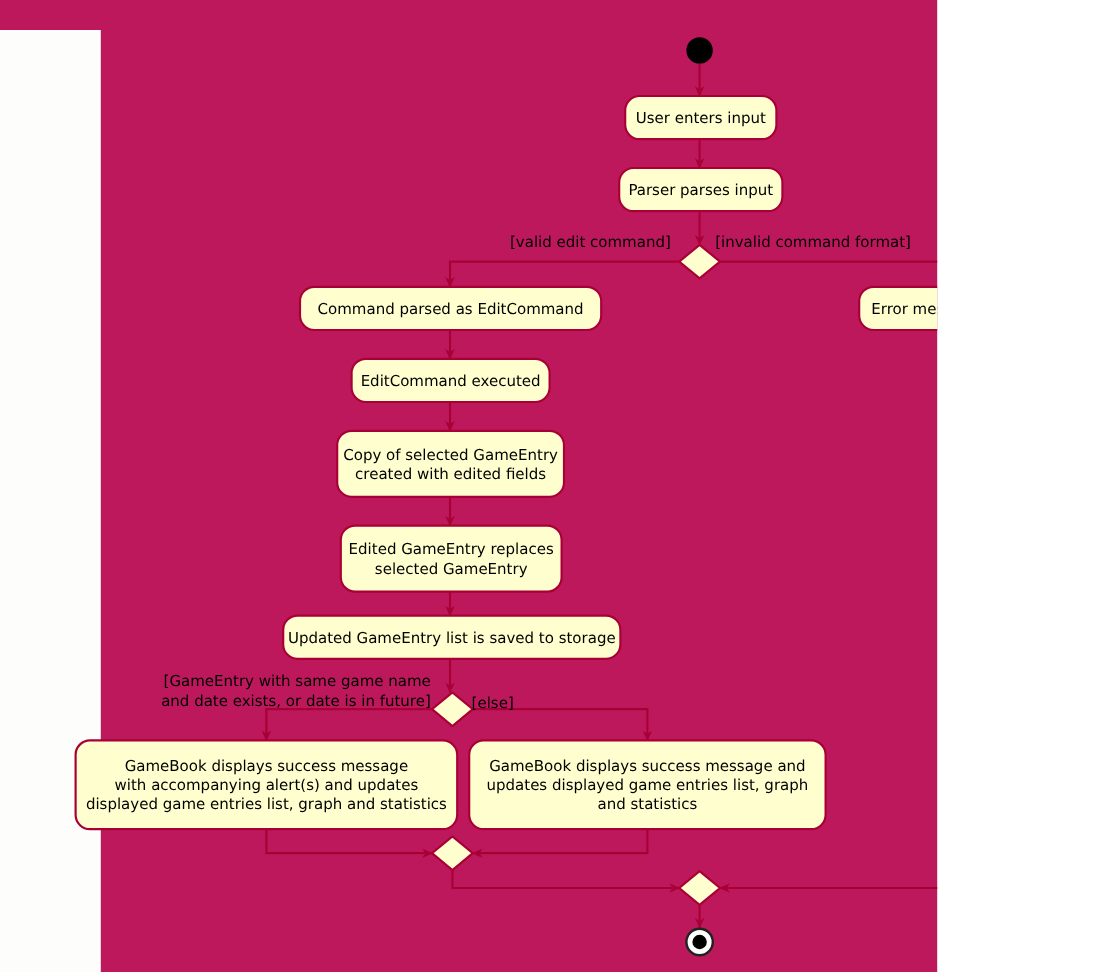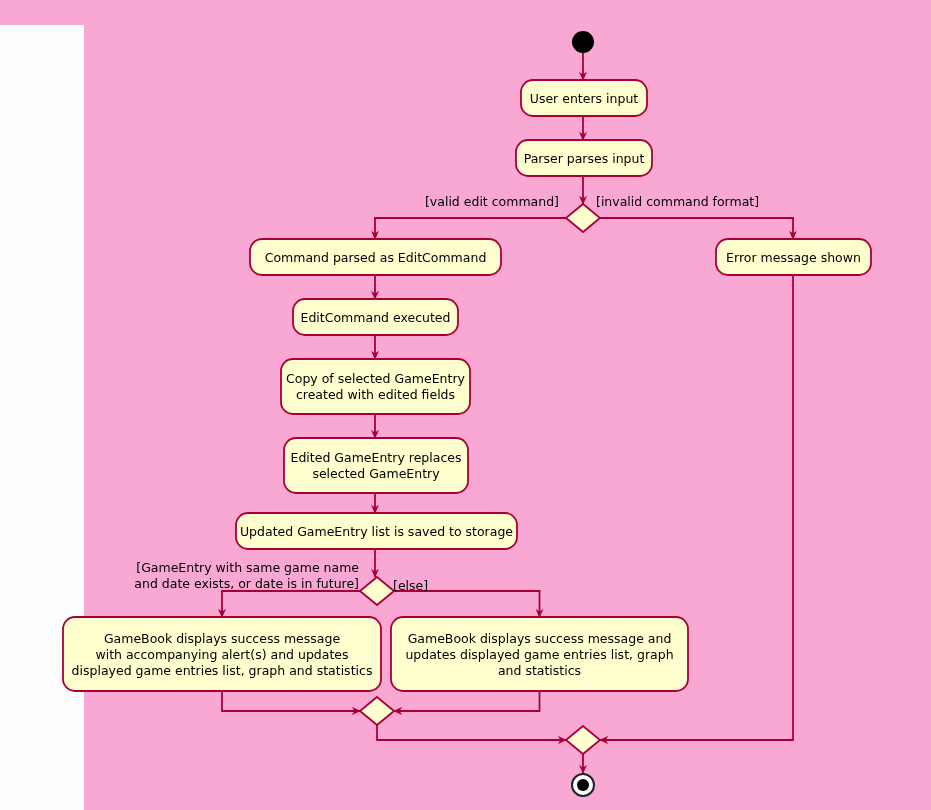--- a/index.html
+++ b/index.html
@@ -5,23 +5,23 @@
   html, body {
     margin: 0;
     padding: 0;
     background: #ffffff;
   }
   body {
     font-family: "DejaVu Sans", sans-serif;
   }
   #diagram-canvas {
     position: relative;
-    width: 931px;
+    width: 781px;
     height: 810px;
-    background: #f9a8d4;
+    background: #be185d;
     overflow: hidden;
   }
   #diagram-canvas .bg-plate {
     position: absolute;
     left: 0;
     top: 25px;
     width: 84px;
     height: 785px;
     background: #fdfdfc;
   }

